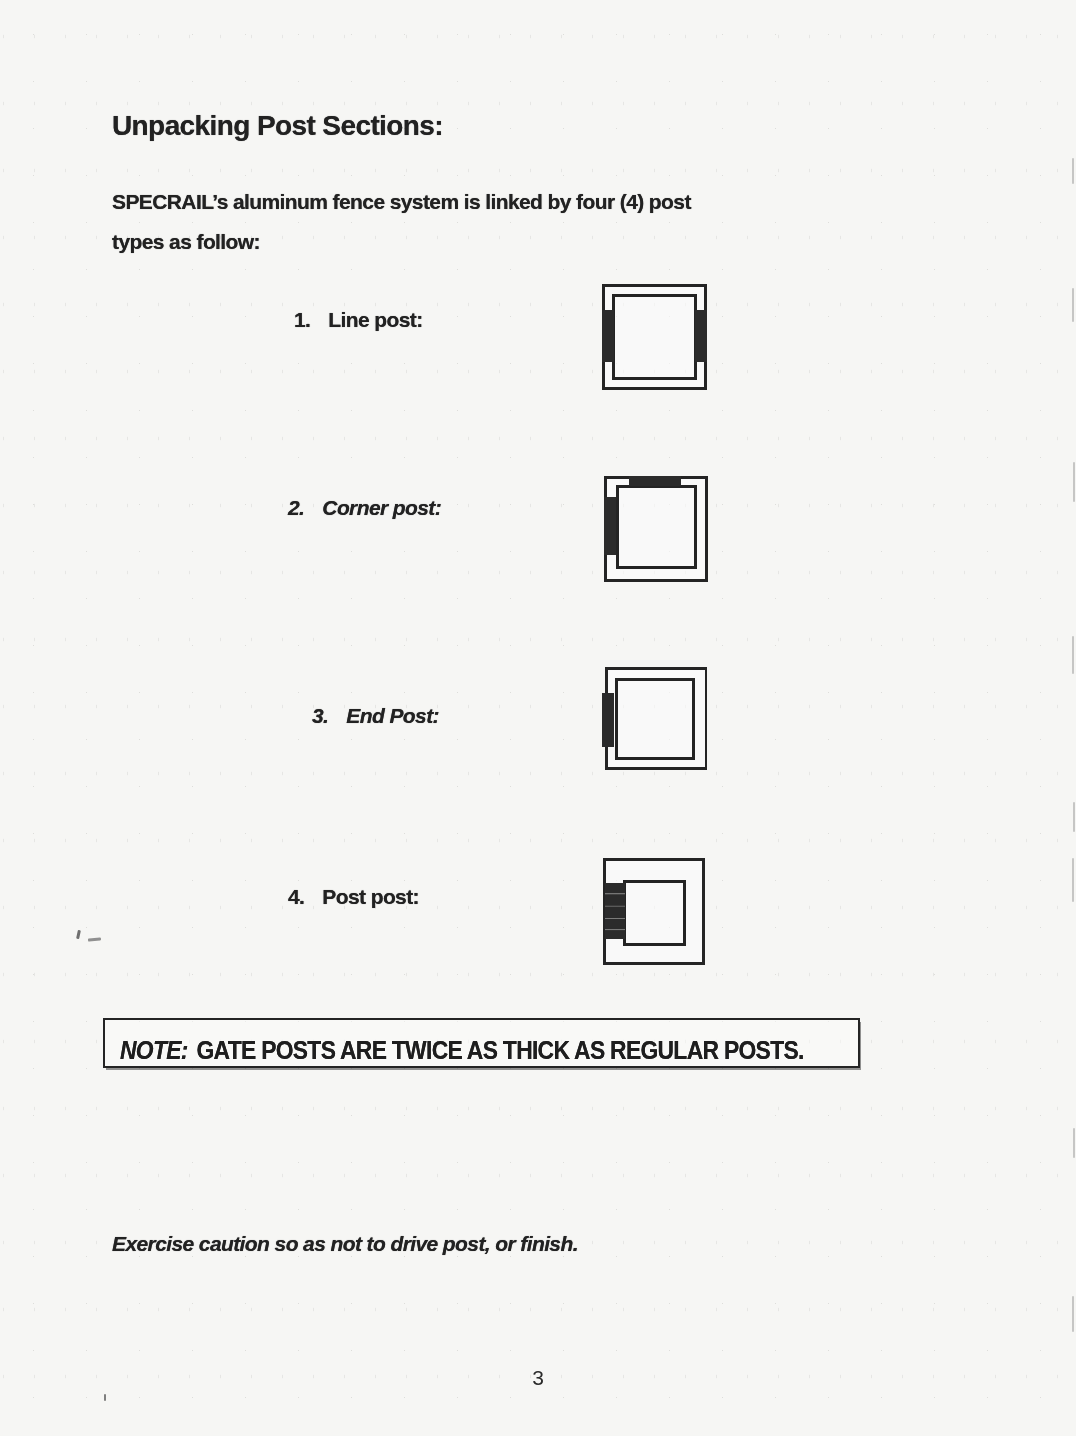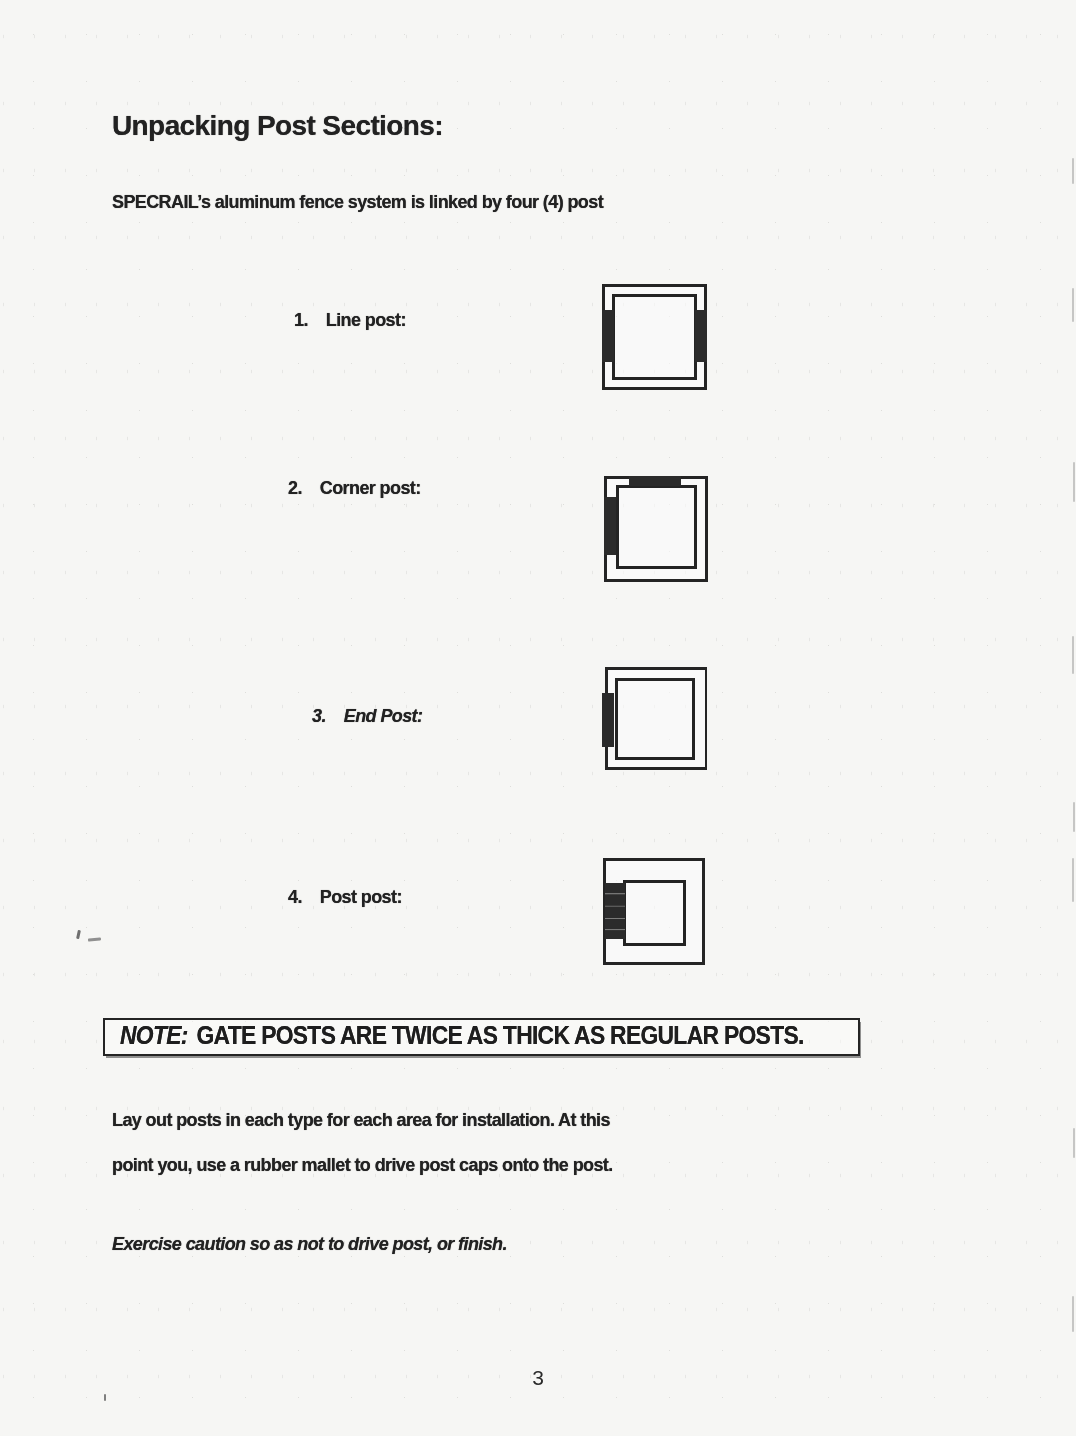--- a/index.html
+++ b/index.html
@@ -12,21 +12,21 @@
                      radial-gradient(rgba(200,200,196,.35) .5px, transparent 1px);
     background-size:53px 47px, 31px 67px;
     background-position:7px 11px, 19px 3px;
     overflow:hidden;
     font-family:"Liberation Sans", sans-serif;
     color:#1f1f1f;
   }
   .abs{position:absolute;}
   .btext{
     font-weight:bold;
-    font-size:18px;
+    font-size:21px;
     letter-spacing:-0.6px;
     line-height:40px;
     color:#222;
     text-shadow:0 0 .7px rgba(34,34,34,.85);
     white-space:nowrap;
   }
   .heading{left:112px;top:106px;font-size:28px;}
   .intro{left:112px;top:182px;}
   .item-label{left:288px;}
   .item-number{display:inline-block;margin-right:18px;}
@@ -56,25 +56,25 @@
   .d-gate{left:603px;top:858px;width:102px;height:107px;}
   .d-gate .sq-inner{left:20px;top:22px;width:63px;height:66px;}
   .d-gate .bar-left{left:2px;top:25px;width:20px;height:56px;
     background-image:linear-gradient(to bottom, transparent 18%, rgba(240,240,238,.5) 19%, transparent 21%,
       transparent 40%, rgba(240,240,238,.45) 41%, transparent 43%,
       transparent 62%, rgba(240,240,238,.5) 63%, transparent 65%,
       transparent 82%, rgba(240,240,238,.4) 83%, transparent 85%);}
 
   
   .note-box{
-    left:103px;top:1018px;width:757px;height:38px;
+    left:103px;top:1018px;width:757px;height:50px;
     box-sizing:border-box;
     border:2px solid #242424;
     box-shadow:2px 3px 0 -1px rgba(60,60,60,.55);
-    display:flex;align-items:flex-start;
+    display:flex;align-items:flex-end;
     padding-left:15px;
     background:rgba(251,251,250,.5);
   }
   .note-text{
     font-weight:bold;font-size:26px;letter-spacing:-0.8px;white-space:nowrap;
     transform:scaleX(.88);transform-origin:left center;
     color:#1e1e1e;text-shadow:0 0 .7px rgba(30,30,30,.9);
   }
   .note-prefix{font-style:italic;margin-right:10px;}
 
@@ -93,33 +93,34 @@
 </style>
 </head>
 <body>
 
 <div class="page">
 
   <div class="abs btext heading">Unpacking Post Sections:</div>
 
   <div class="abs btext intro">
     <div>SPECRAIL’s aluminum fence system is linked by four (4) post</div>
+    <div>types as follow:</div>
   </div>
 
   <div class="abs btext item-label" style="top:300px;margin-left:6px;">
     <span class="item-number">1.</span><span>Line post:</span>
   </div>
   <div class="diagram d-line">
     <div class="sq sq-outer"></div>
     <div class="sq sq-inner"></div>
     <div class="bar bar-left"></div>
     <div class="bar bar-right"></div>
   </div>
 
-  <div class="abs btext item-label" style="top:468px;">
+  <div class="abs btext item-label" style="top:488px;font-style:italic;">
     <span class="item-number">2.</span><span>Corner post:</span>
   </div>
   <div class="diagram d-corner">
     <div class="sq sq-outer"></div>
     <div class="sq sq-inner"></div>
     <div class="bar bar-top"></div>
     <div class="bar bar-left"></div>
   </div>
 
   <div class="abs btext item-label italic" style="top:696px;margin-left:24px;">
@@ -139,24 +140,20 @@
     <div class="sq sq-inner"></div>
     <div class="bar bar-left"></div>
   </div>
 
   <div class="abs note-box">
     <div class="note-text">
       <span class="note-prefix">NOTE:</span><span>GATE POSTS ARE TWICE AS THICK AS REGULAR POSTS.</span>
     </div>
   </div>
 
-  <div class="abs btext para2">
-    <div>Lay out posts in each type for each area for installation. At this</div>
-    <div>point you, use a rubber mallet to drive post caps onto the post.</div>
-  </div>
 
   <div class="abs btext italic italic1">Exercise caution so as not to drive post, or finish.</div>
 
   <div class="abs page-number">3</div>
 
   <div class="ink-mark" style="left:77px;top:930px;width:3px;height:9px;transform:rotate(12deg);opacity:.8;"></div>
   <div class="ink-mark" style="left:88px;top:938px;width:13px;height:3px;transform:rotate(-6deg);opacity:.6;"></div>
   <div class="ink-mark" style="left:104px;top:1394px;width:2px;height:7px;opacity:.7;"></div>
 
   <div class="edge-dash" style="left:1072px;top:158px;height:26px;"></div>

